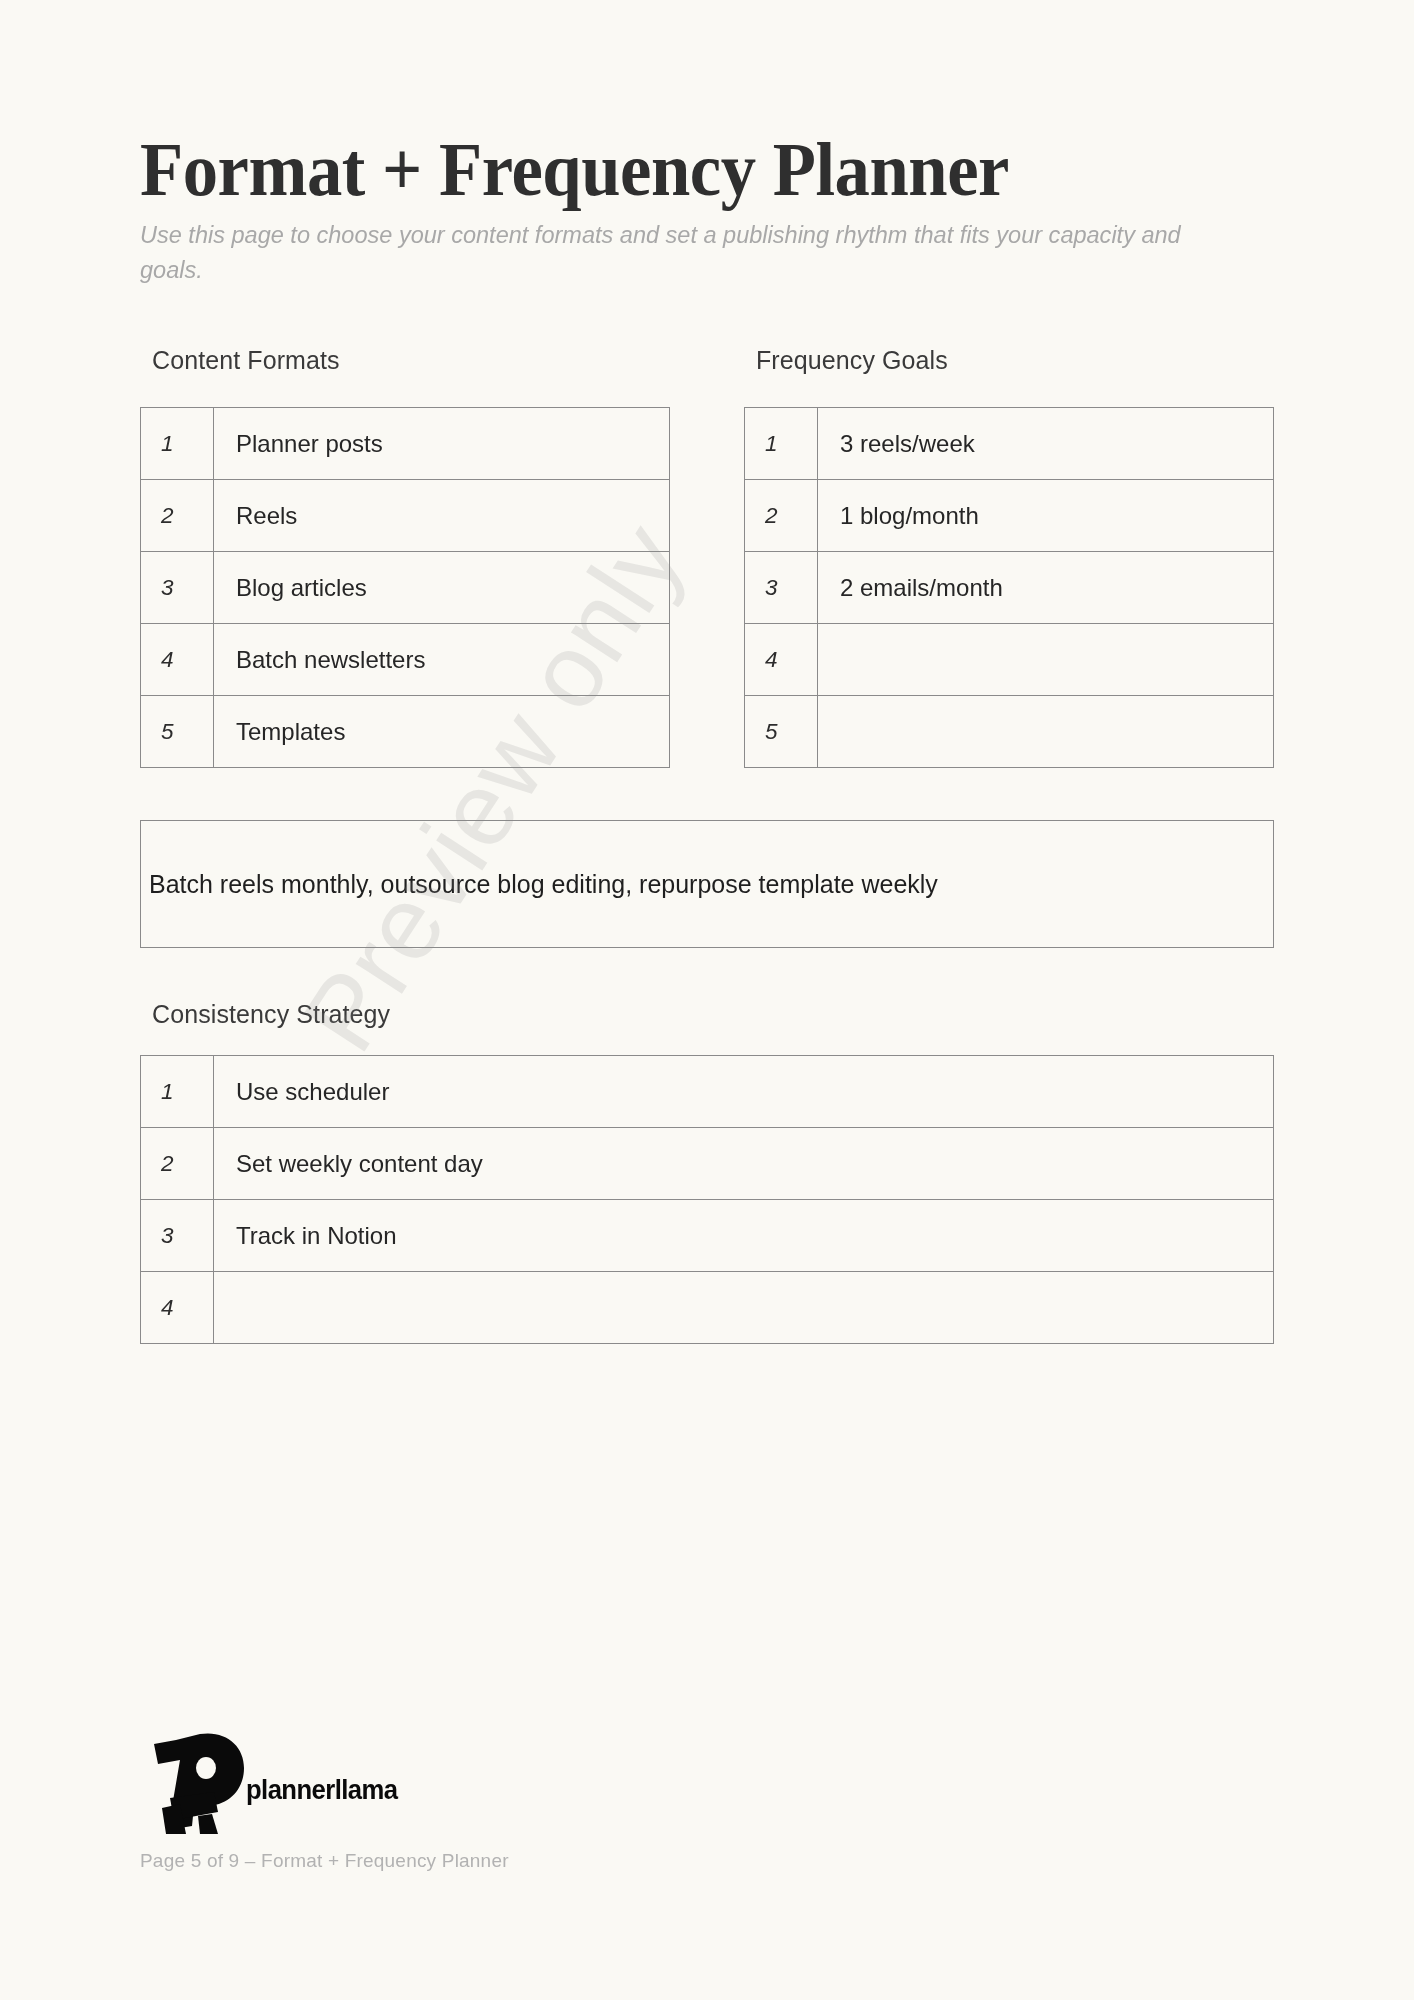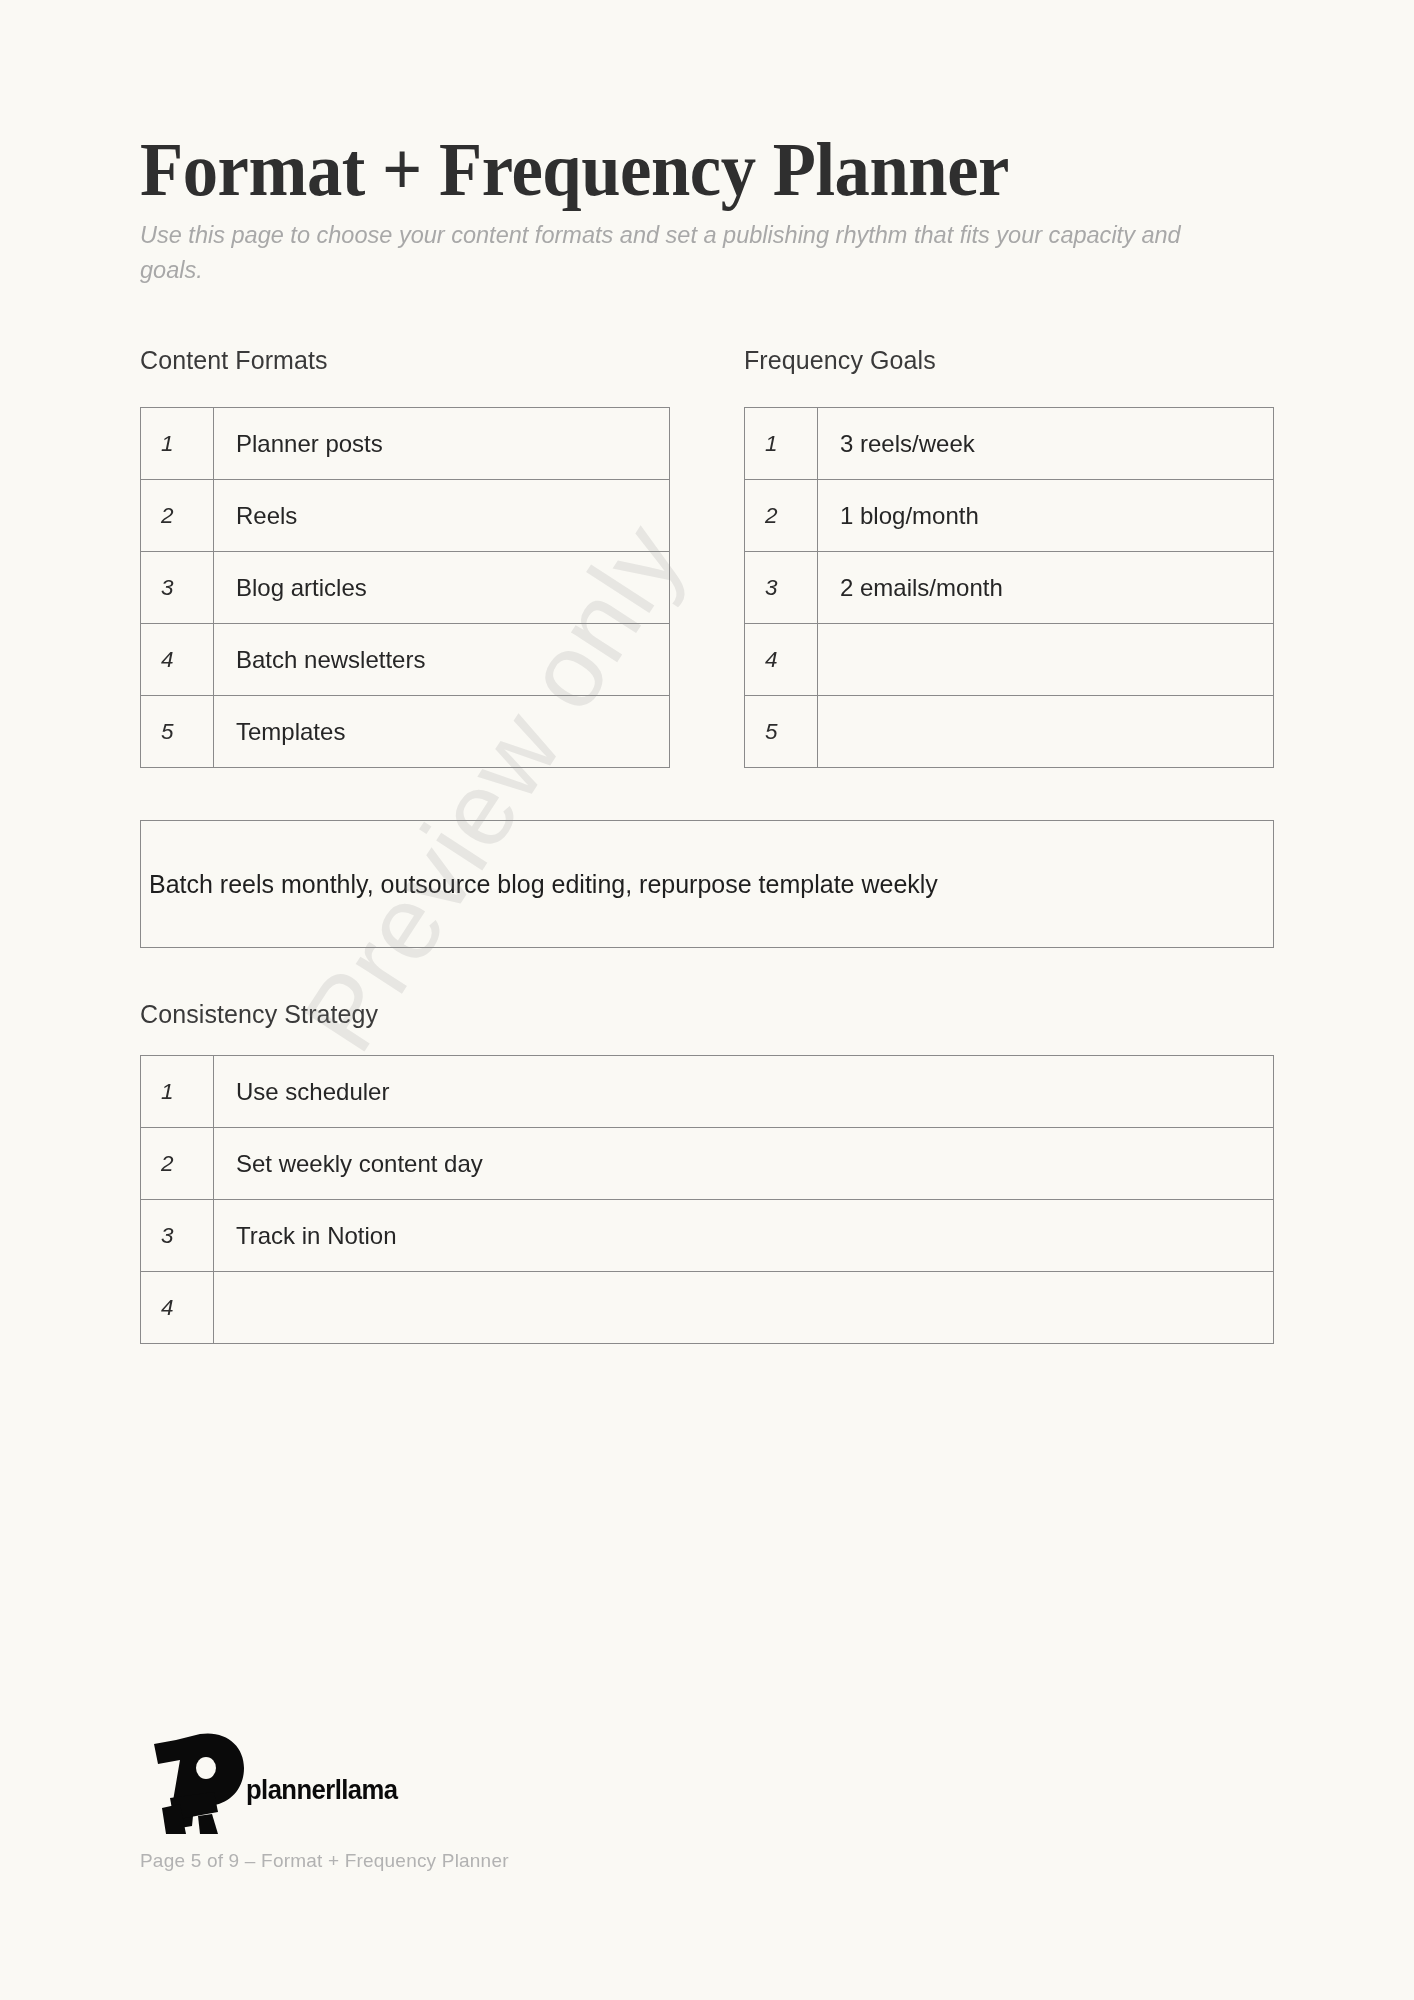--- a/index.html
+++ b/index.html
@@ -74,20 +74,21 @@
     transform: scaleX(0.96);
     transform-origin: left center;
   }
 
   
   .section-label {
     font-family: "Liberation Sans", sans-serif;
     font-size: 25px;
     color: #3a3a3a;
     letter-spacing: 0.1px;
+    margin-left: 12px;
   }
 
   
   .two-col {
     display: flex;
     gap: 74px;
     margin-top: 58px;
   }
   .col { flex: 1 1 0; min-width: 0; }
   .col .section-label { display: block; margin-bottom: 32px; }

